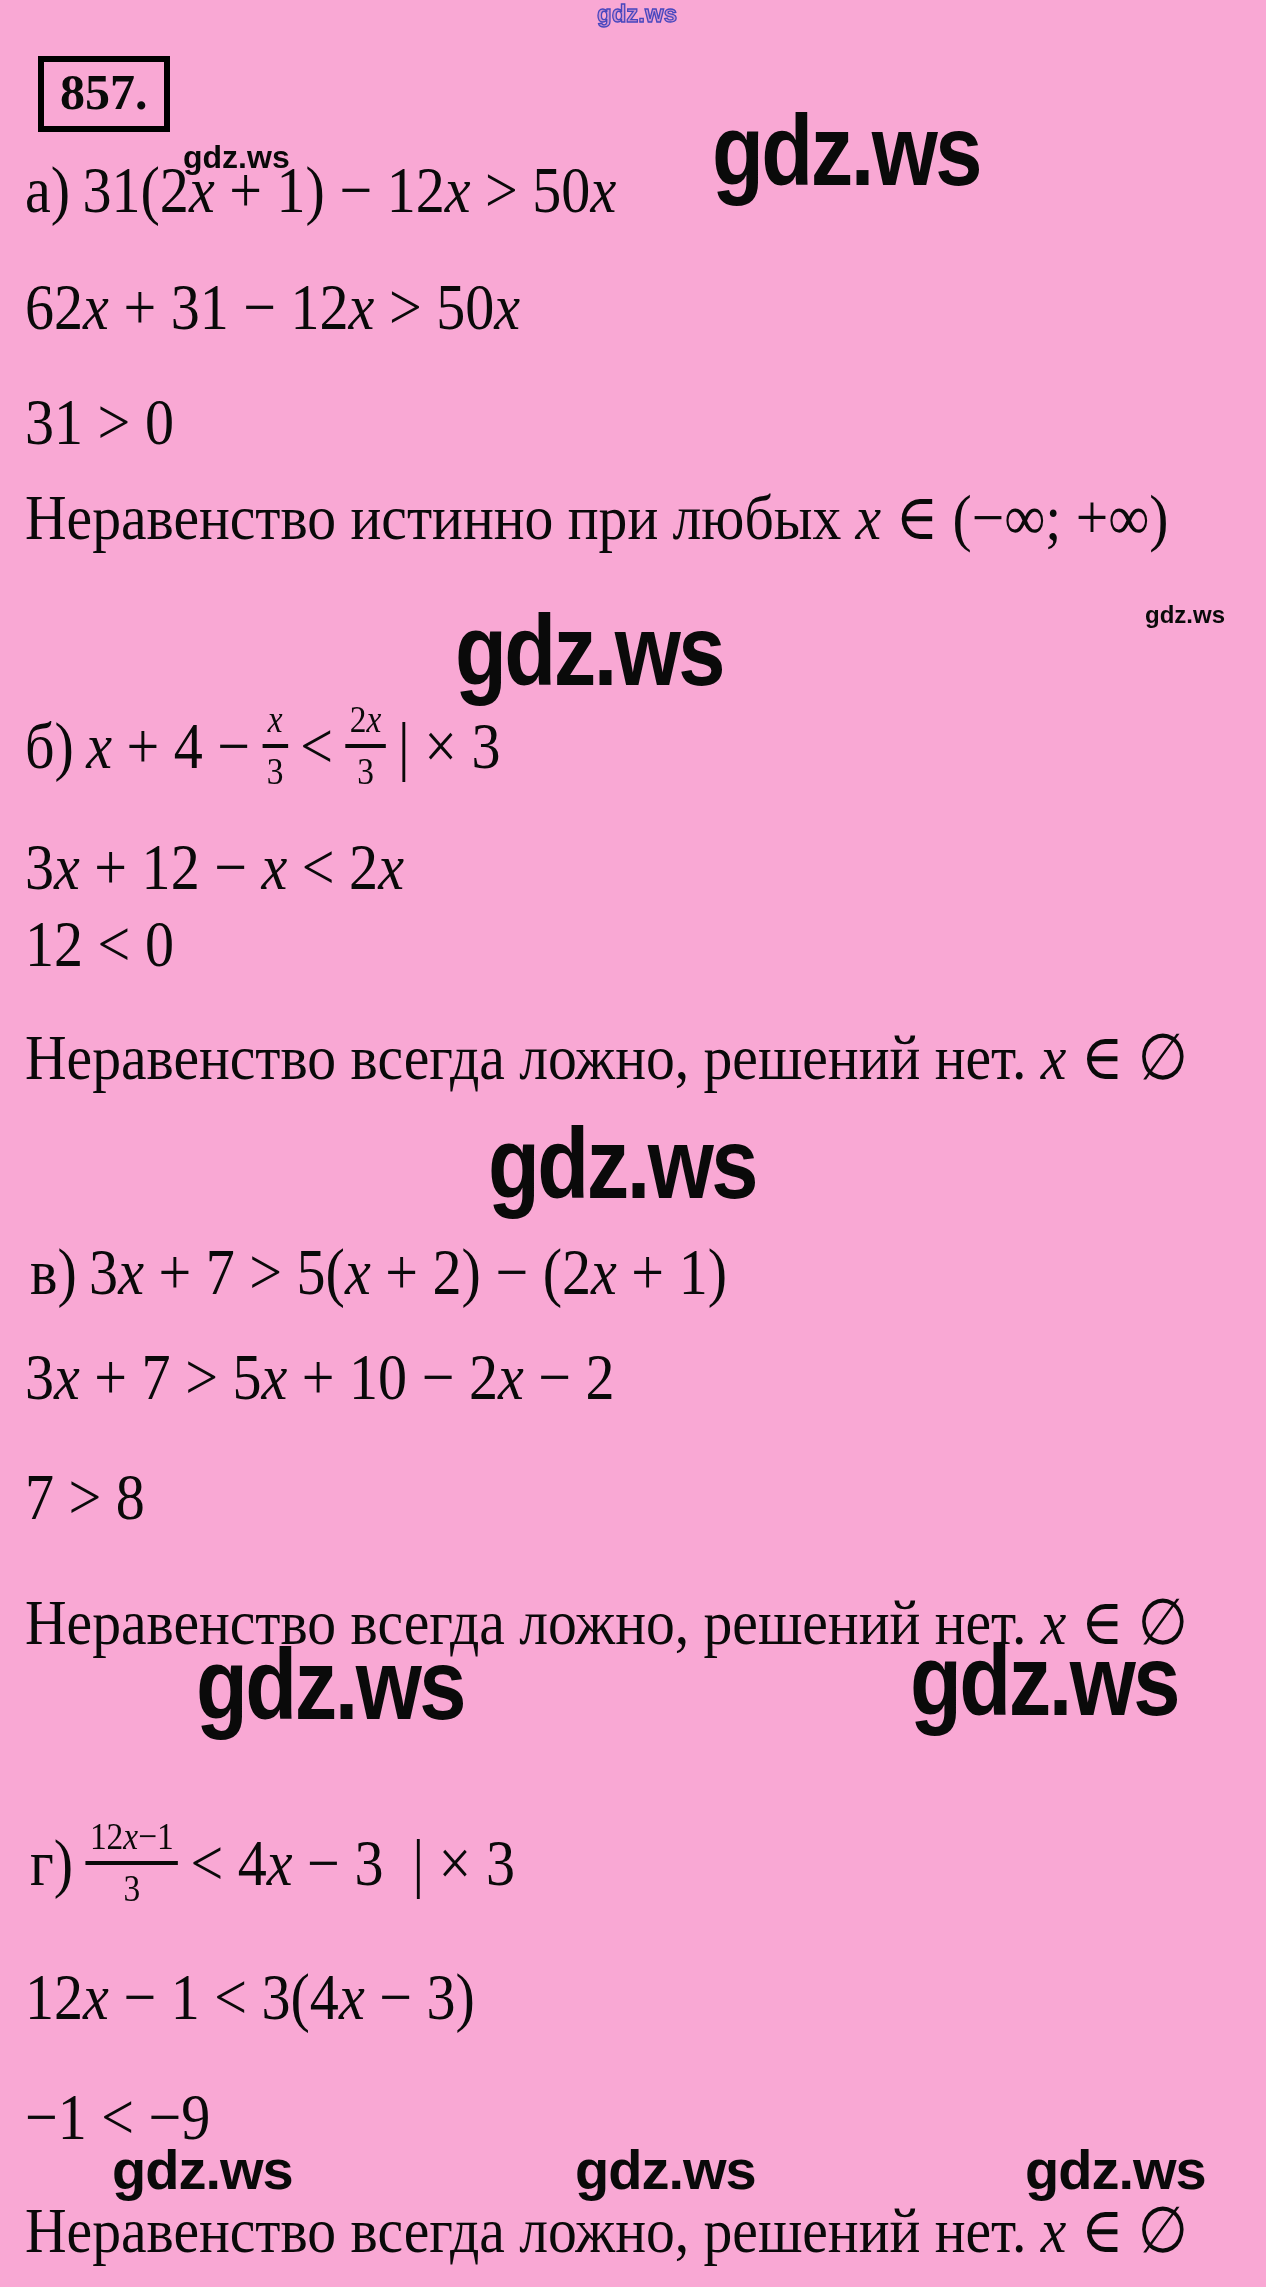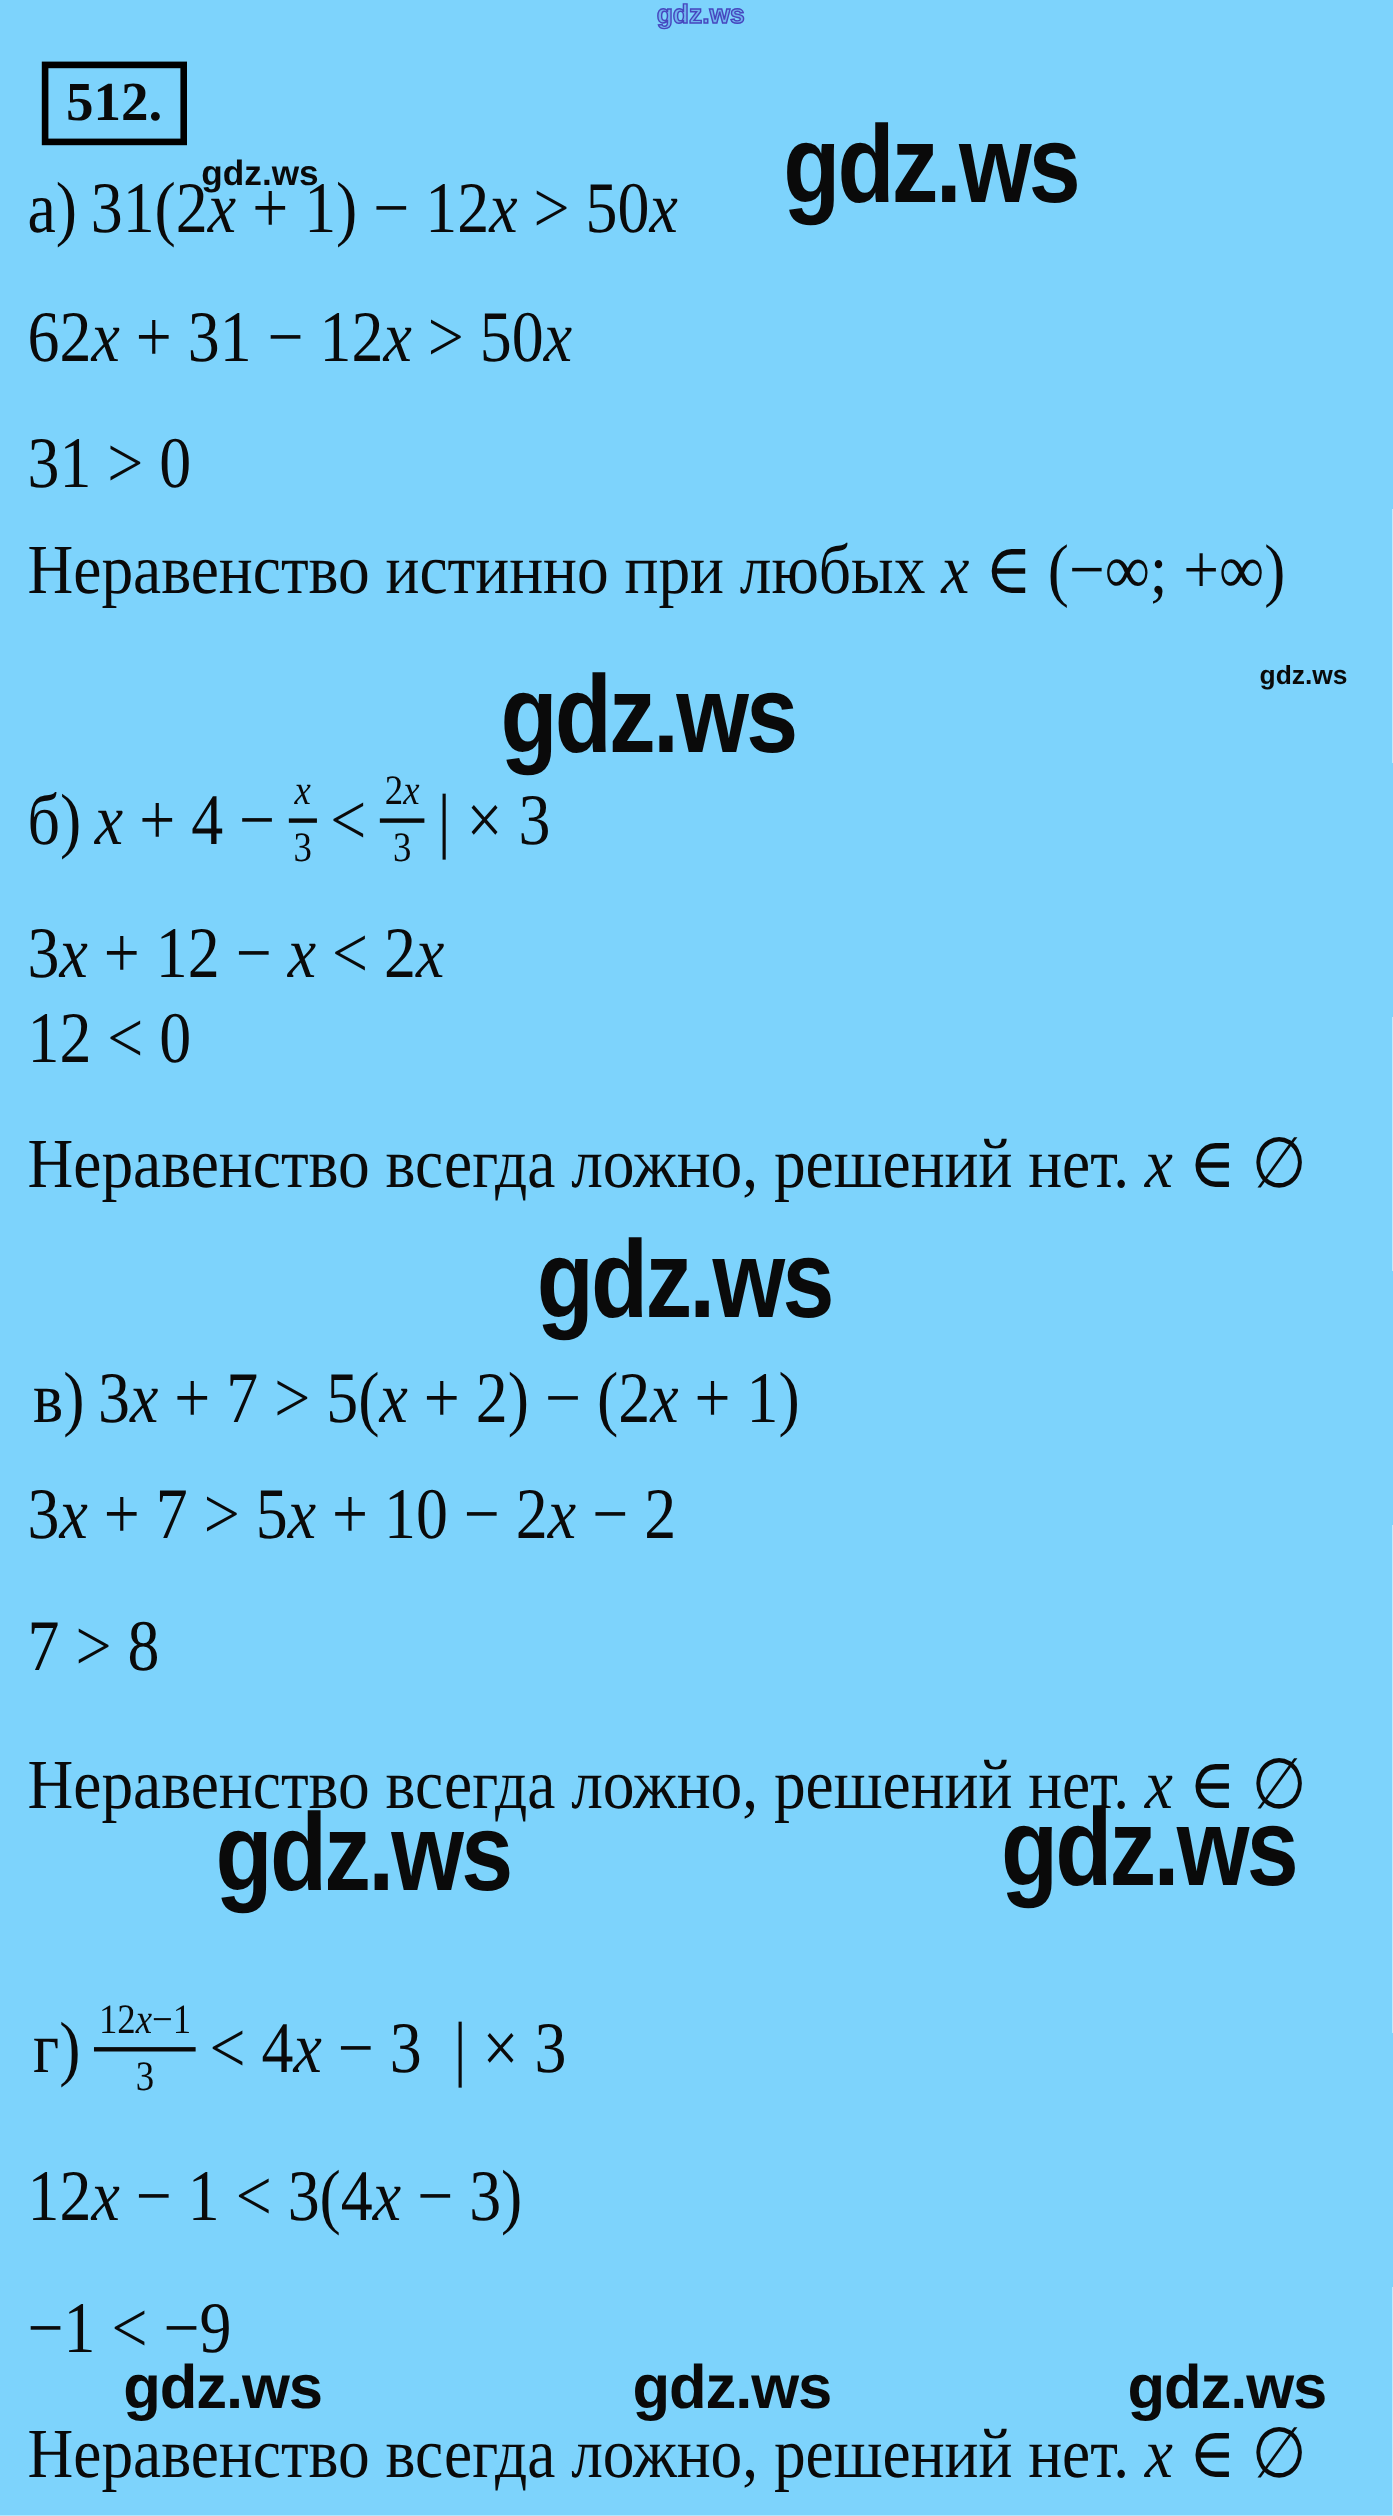--- a/index.html
+++ b/index.html
@@ -1,17 +1,17 @@
 <!DOCTYPE html>
 <html><head>
 <meta charset="utf-8">
 <style>
   html,body { margin:0; padding:0; background:#ffffff; }
   .page {
-    position:relative; width:1266px; height:2287px; background:#7dd3fc;
+    position:relative; width:1266px; height:2287px; background:#f9a8d4;
     color:#0a0a0a; font-family:"Liberation Serif","DejaVu Serif",serif;
     overflow:hidden;
   }
   
   .eq {
     position:absolute; font-size:66px; line-height:1; white-space:pre;
     transform:scaleX(0.88); transform-origin:left top;
   }
   .eq i, .concl i { font-style:italic; }
   .eqrow {
@@ -85,21 +85,21 @@
   <div class="wm wm-big wm-c1">gdz.ws</div>
   <div class="wm wm-small-r">gdz.ws</div>
   <div class="wm wm-big wm-c2">gdz.ws</div>
   <div class="wm wm-big wm-pl">gdz.ws</div>
   <div class="wm wm-big wm-pr">gdz.ws</div>
   <div class="wm wm-med wm-m1">gdz.ws</div>
   <div class="wm wm-med wm-m2">gdz.ws</div>
   <div class="wm wm-med wm-m3">gdz.ws</div>
 
   <div class="num-box">
-    <span>512.</span>
+    <span>857.</span>
   </div>
 
   <div class="eqrow l-a0">
     <span class="sec-label">а)</span>
     <span class="mathx">31(2<i>x</i> + 1) − 12<i>x</i> &gt; 50<i>x</i></span>
   </div>
   <div class="eq mathx l-a1">62<i>x</i> + 31 − 12<i>x</i> &gt; 50<i>x</i></div>
   <div class="eq mathx l-a2">31 &gt; 0</div>
   <div class="concl mathx l-ac">Неравенство истинно при любых <i>x</i> ∈ (−∞; +∞)</div>
 

